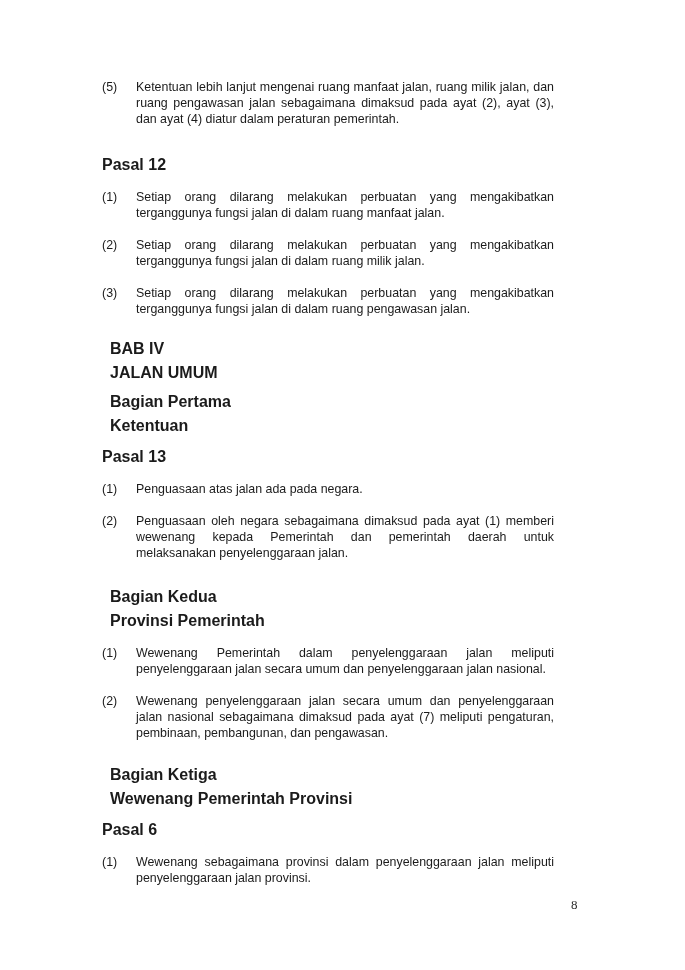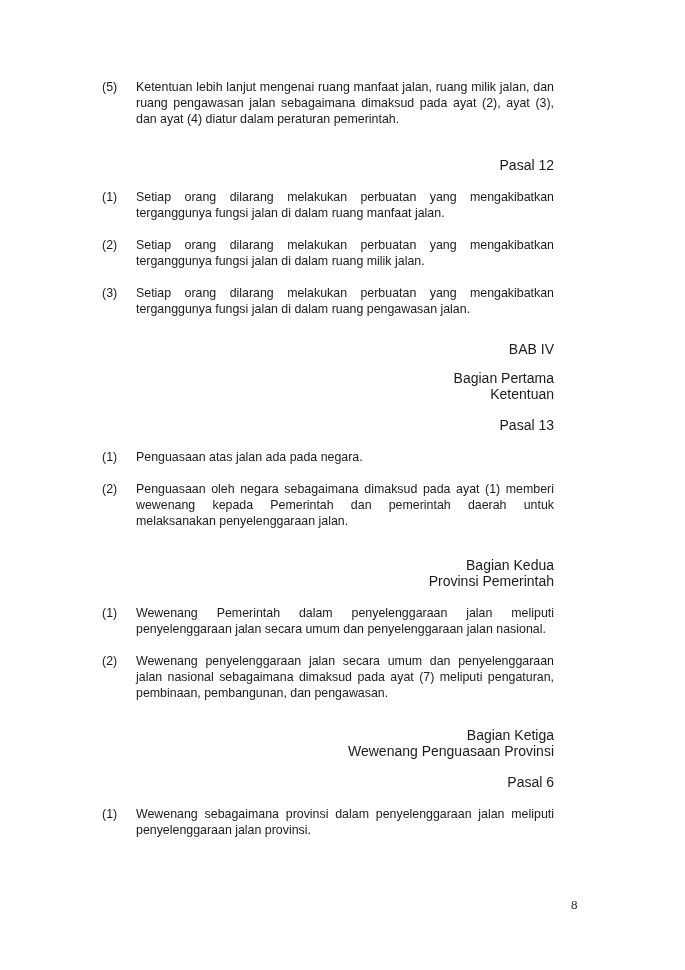--- a/index.html
+++ b/index.html
@@ -34,32 +34,32 @@
   .clause .num {
     flex: 0 0 34px;
   }
   .clause .text {
     flex: 1 1 auto;
     margin: 0;
     text-align: justify;
   }
   
   .h {
-    font-weight: normal;
-    text-align: right;
-    font-size: 14px;
+    font-weight: bold;
+    text-align: left;
+    font-size: 16px;
     line-height: 16px;
   }
   .h-pasal        { margin: 15px 0 0 0; }
   .h-pasal.big    { margin-top: 30px; }
   .h-group        { margin: 24px 0 0 0; }
   .h-group.sub    { margin-top: 13px; }
   .h-group.g28    { margin-top: 28px; }
   .h-group.g26    { margin-top: 26px; }
-  .h-group div    { margin: 0; }
+  .h-group div    { margin: 8px; }
   .page-number {
     position: absolute;
     left: 571px;
     top: 897px;
     font-family: "Liberation Serif", "DejaVu Serif", serif;
     font-size: 13px;
     color: #2a2a2a;
   }
 </style>
 </head>
@@ -83,20 +83,21 @@
       <span class="num">(2)</span>
       <p class="text">Setiap orang dilarang melakukan perbuatan yang mengakibatkan terganggunya fungsi jalan di dalam ruang milik jalan.</p>
     </div>
     <div class="clause">
       <span class="num">(3)</span>
       <p class="text">Setiap orang dilarang melakukan perbuatan yang mengakibatkan terganggunya fungsi jalan di dalam ruang pengawasan jalan.</p>
     </div>
 
     <div class="h h-group">
       <div>BAB IV</div>
+      <div>JALAN UMUM</div>
     </div>
 
     <div class="h h-group sub">
       <div>Bagian Pertama</div>
       <div>Ketentuan</div>
     </div>
 
     <div class="h h-pasal">Pasal 13</div>
 
     <div class="clause">
@@ -118,21 +119,21 @@
       <span class="num">(1)</span>
       <p class="text">Wewenang Pemerintah dalam penyelenggaraan jalan meliputi penyelenggaraan jalan secara umum dan penyelenggaraan jalan nasional.</p>
     </div>
     <div class="clause">
       <span class="num">(2)</span>
       <p class="text">Wewenang penyelenggaraan jalan secara umum dan penyelenggaraan jalan nasional sebagaimana dimaksud pada ayat (7) meliputi pengaturan, pembinaan, pembangunan, dan pengawasan.</p>
     </div>
 
     <div class="h h-group g26">
       <div>Bagian Ketiga</div>
-      <div>Wewenang Penguasaan Provinsi</div>
+      <div>Wewenang Pemerintah Provinsi</div>
     </div>
 
     <div class="h h-pasal">Pasal 6</div>
 
     <div class="clause">
       <span class="num">(1)</span>
       <p class="text">Wewenang sebagaimana provinsi dalam penyelenggaraan jalan meliputi penyelenggaraan jalan provinsi.</p>
     </div>
 
   </div>

